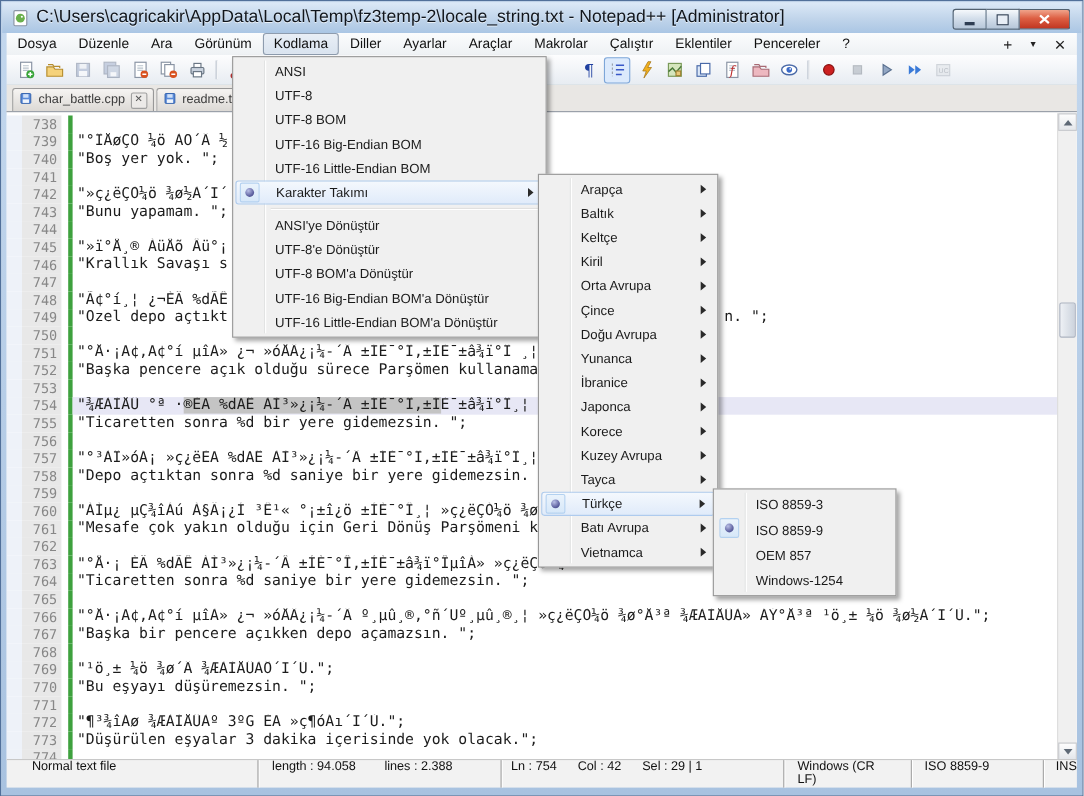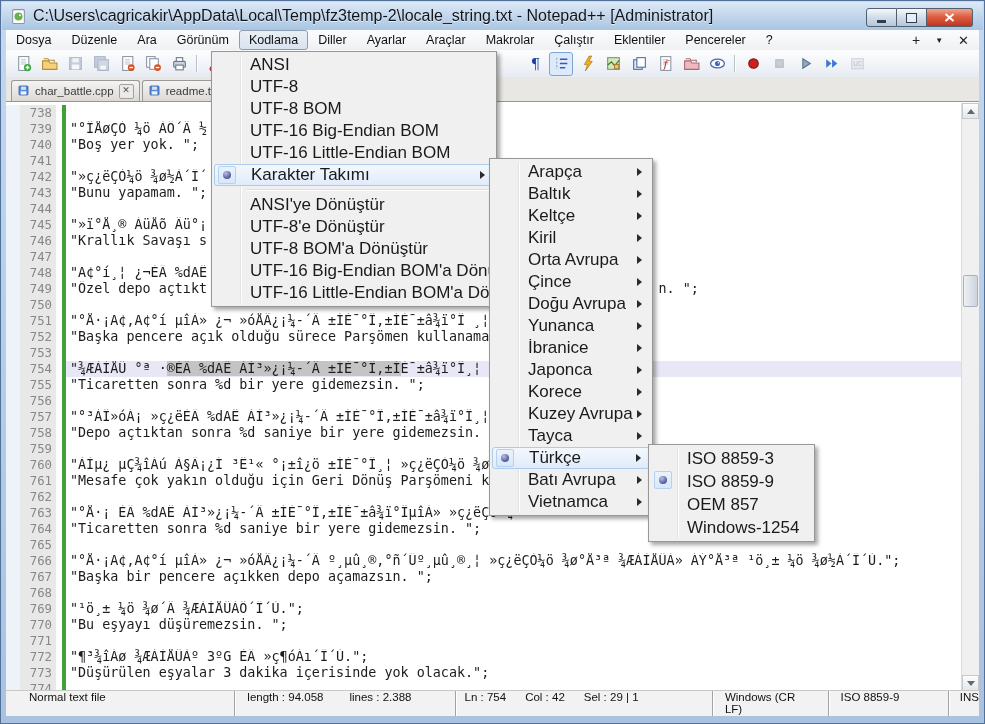--- a/index.html
+++ b/index.html
@@ -76,21 +76,21 @@
   .scell{height:100%;display:flex;box-sizing:border-box;margin-left:12px;}
   .scell+.scell{border-left:1px solid #a3a3a3;box-shadow:inset 1px 0 0 #ffffff;}
   .c1{width:218px;padding-left:11px;}
   .c2{width:222px;padding-left:12px;gap:26px;}
   .c3{width:262px;padding-left:9px;gap:19px;}
   .c4{width:110px;padding-left:12px;}
   .c5{width:115px;padding-left:12px;}
   .c6{flex:1;padding-left:11px;}
   
   .menu{position:absolute;background:#f0f0f0;border:1px solid #979797;box-shadow:3px 3px 4px rgba(0,0,0,.35);
-    padding:2px;z-index:20;font-size:17px;color:#1a1a1a;box-sizing:border-box;}
+    padding:2px;z-index:20;font-size:12px;color:#1a1a1a;box-sizing:border-box;}
   .menu::before{content:'';position:absolute;left:28px;top:3px;bottom:3px;width:1px;background:#e2e3e3;}
   .menu::after{content:'';position:absolute;left:29px;top:3px;bottom:3px;width:1px;background:#fff;}
   .mi{position:relative;height:22px;display:flex;align-items:center;padding-left:36px;padding-right:24px;
     white-space:nowrap;box-sizing:border-box;z-index:1;}
   .menu-turkish .mi{height:23px;}
   .mi.hl{border:1px solid #aecbee;border-radius:3px;background:linear-gradient(#f4f8fd,#e0ebfa);}
   .arrow{position:absolute;right:8px;top:50%;margin-top:-4px;width:0;height:0;
     border-top:4px solid transparent;border-bottom:4px solid transparent;border-left:5px solid #2a2a2a;}
   .bullet-box{position:absolute;left:3px;top:1px;width:18px;height:18px;border:1px solid #b3d1f0;border-radius:2px;
     background:linear-gradient(#eaf3fc,#d7e8f9);display:flex;align-items:center;justify-content:center;box-sizing:border-box;}

